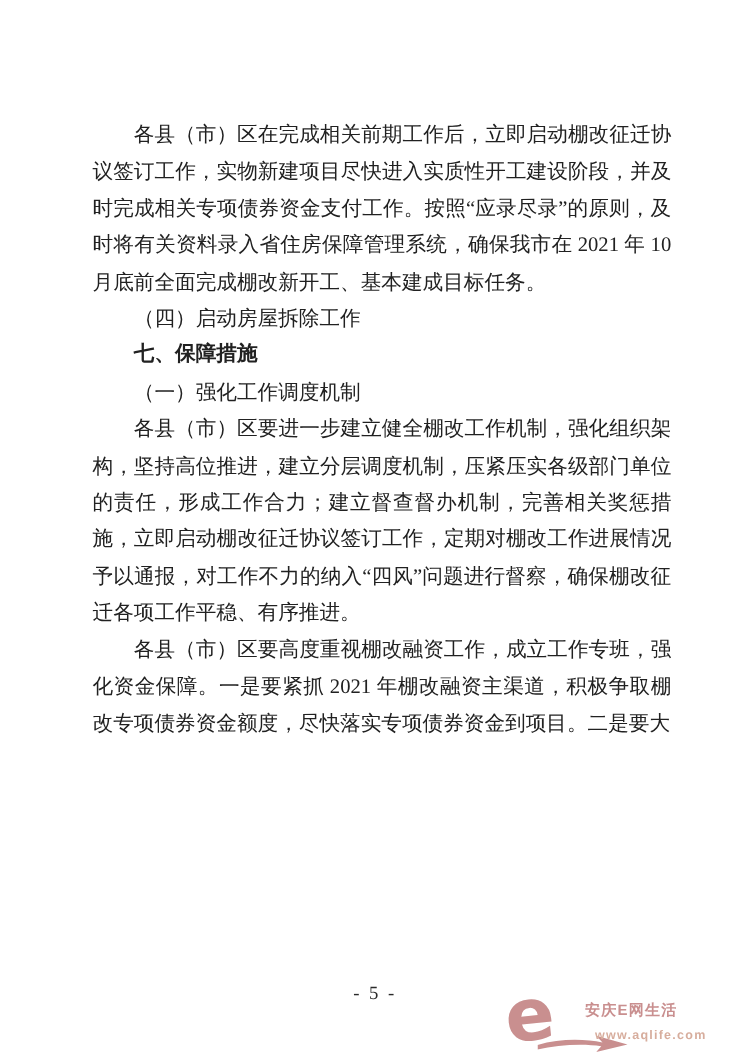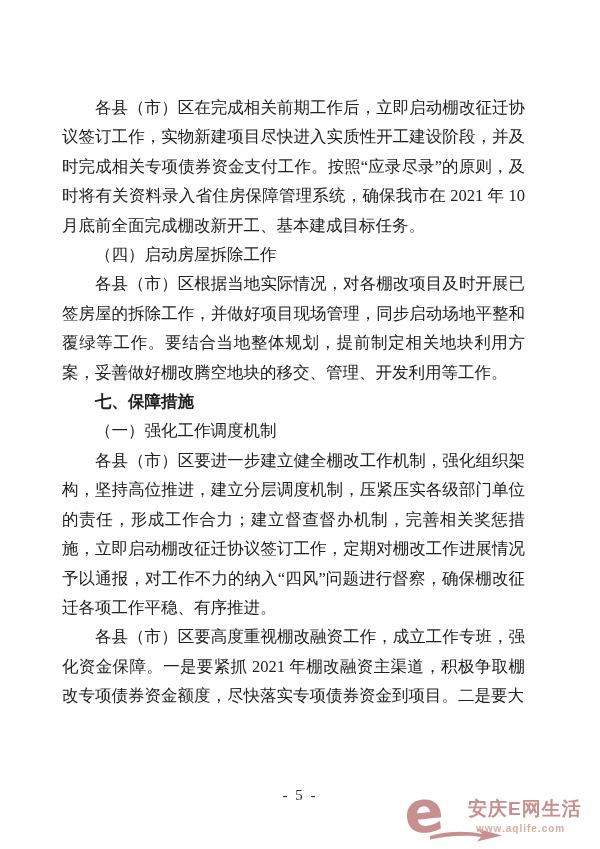--- a/index.html
+++ b/index.html
@@ -11,21 +11,21 @@
     position: relative;
     width: 600px;
     height: 849px;
     background: #ffffff;
     overflow: hidden;
     font-family: "Liberation Serif", "DejaVu Serif", serif;
     color: #212121;
   }
   .doc-body {
     position: absolute;
-    left: 62px;
+    left: 74px;
     top: 93px;
     width: 463px;
     font-size: 16.5px;
     line-height: 29.4px;
     text-align: justify;
     text-justify: inter-ideograph;
   }
   .doc-body p, .doc-body h3, .doc-body h2 {
     margin: 0;
     padding: 0;
@@ -84,21 +84,21 @@
   .wm-texts {
     position: absolute;
     left: 64px;
     top: 1px;
     white-space: nowrap;
   }
   .wm-site-name {
     display: block;
     font-family: "Liberation Sans", "DejaVu Sans", sans-serif;
     font-weight: bold;
-    font-size: 19px;
+    font-size: 12px;
     line-height: 21px;
     letter-spacing: 1px;
   }
   .wm-site-url {
     display: block;
     margin-top: 2px;
     margin-left: 8px;
     font-family: "Liberation Sans", "DejaVu Sans", sans-serif;
     font-weight: bold;
     font-size: 10px;
@@ -107,21 +107,20 @@
   }
 </style>
 </head>
 <body>
 
 <div class="page">
 
   <main class="doc-body">
     <p class="para">各县（市）区在完成相关前期工作后，立即启动棚改征迁协议签订工作，实物新建项目尽快进入实质性开工建设阶段，并及时完成相关专项债券资金支付工作。按照“应录尽录”的原则，及时将有关资料录入省住房保障管理系统，确保我市在 2021 年 10 月底前全面完成棚改新开工、基本建成目标任务。</p>
     <h3 class="h-kai">（四）启动房屋拆除工作</h3>
-    <p class="para">各县（市）区根据当地实际情况，对各棚改项目及时开展已签房屋的拆除工作，并做好项目现场管理，同步启动场地平整和覆绿等工作。要结合当地整体规划，提前制定相关地块利用方案，妥善做好棚改腾空地块的移交、管理、开发利用等工作。</p>
     <h2 class="h-hei">七、保障措施</h2>
     <h3 class="h-kai">（一）强化工作调度机制</h3>
     <p class="para">各县（市）区要进一步建立健全棚改工作机制，强化组织架构，坚持高位推进，建立分层调度机制，压紧压实各级部门单位的责任，形成工作合力；建立督查督办机制，完善相关奖惩措施，立即启动棚改征迁协议签订工作，定期对棚改工作进展情况予以通报，对工作不力的纳入“四风”问题进行督察，确保棚改征迁各项工作平稳、有序推进。</p>
     <p class="para">各县（市）区要高度重视棚改融资工作，成立工作专班，强化资金保障。一是要紧抓 2021 年棚改融资主渠道，积极争取棚改专项债券资金额度，尽快落实专项债券资金到项目。二是要大</p>
   </main>
 
   <div class="page-number">- 5 -</div>
 
   <div class="watermark">
     <span class="wm-e" style="color: rgb(201, 143, 143);">e</span>

